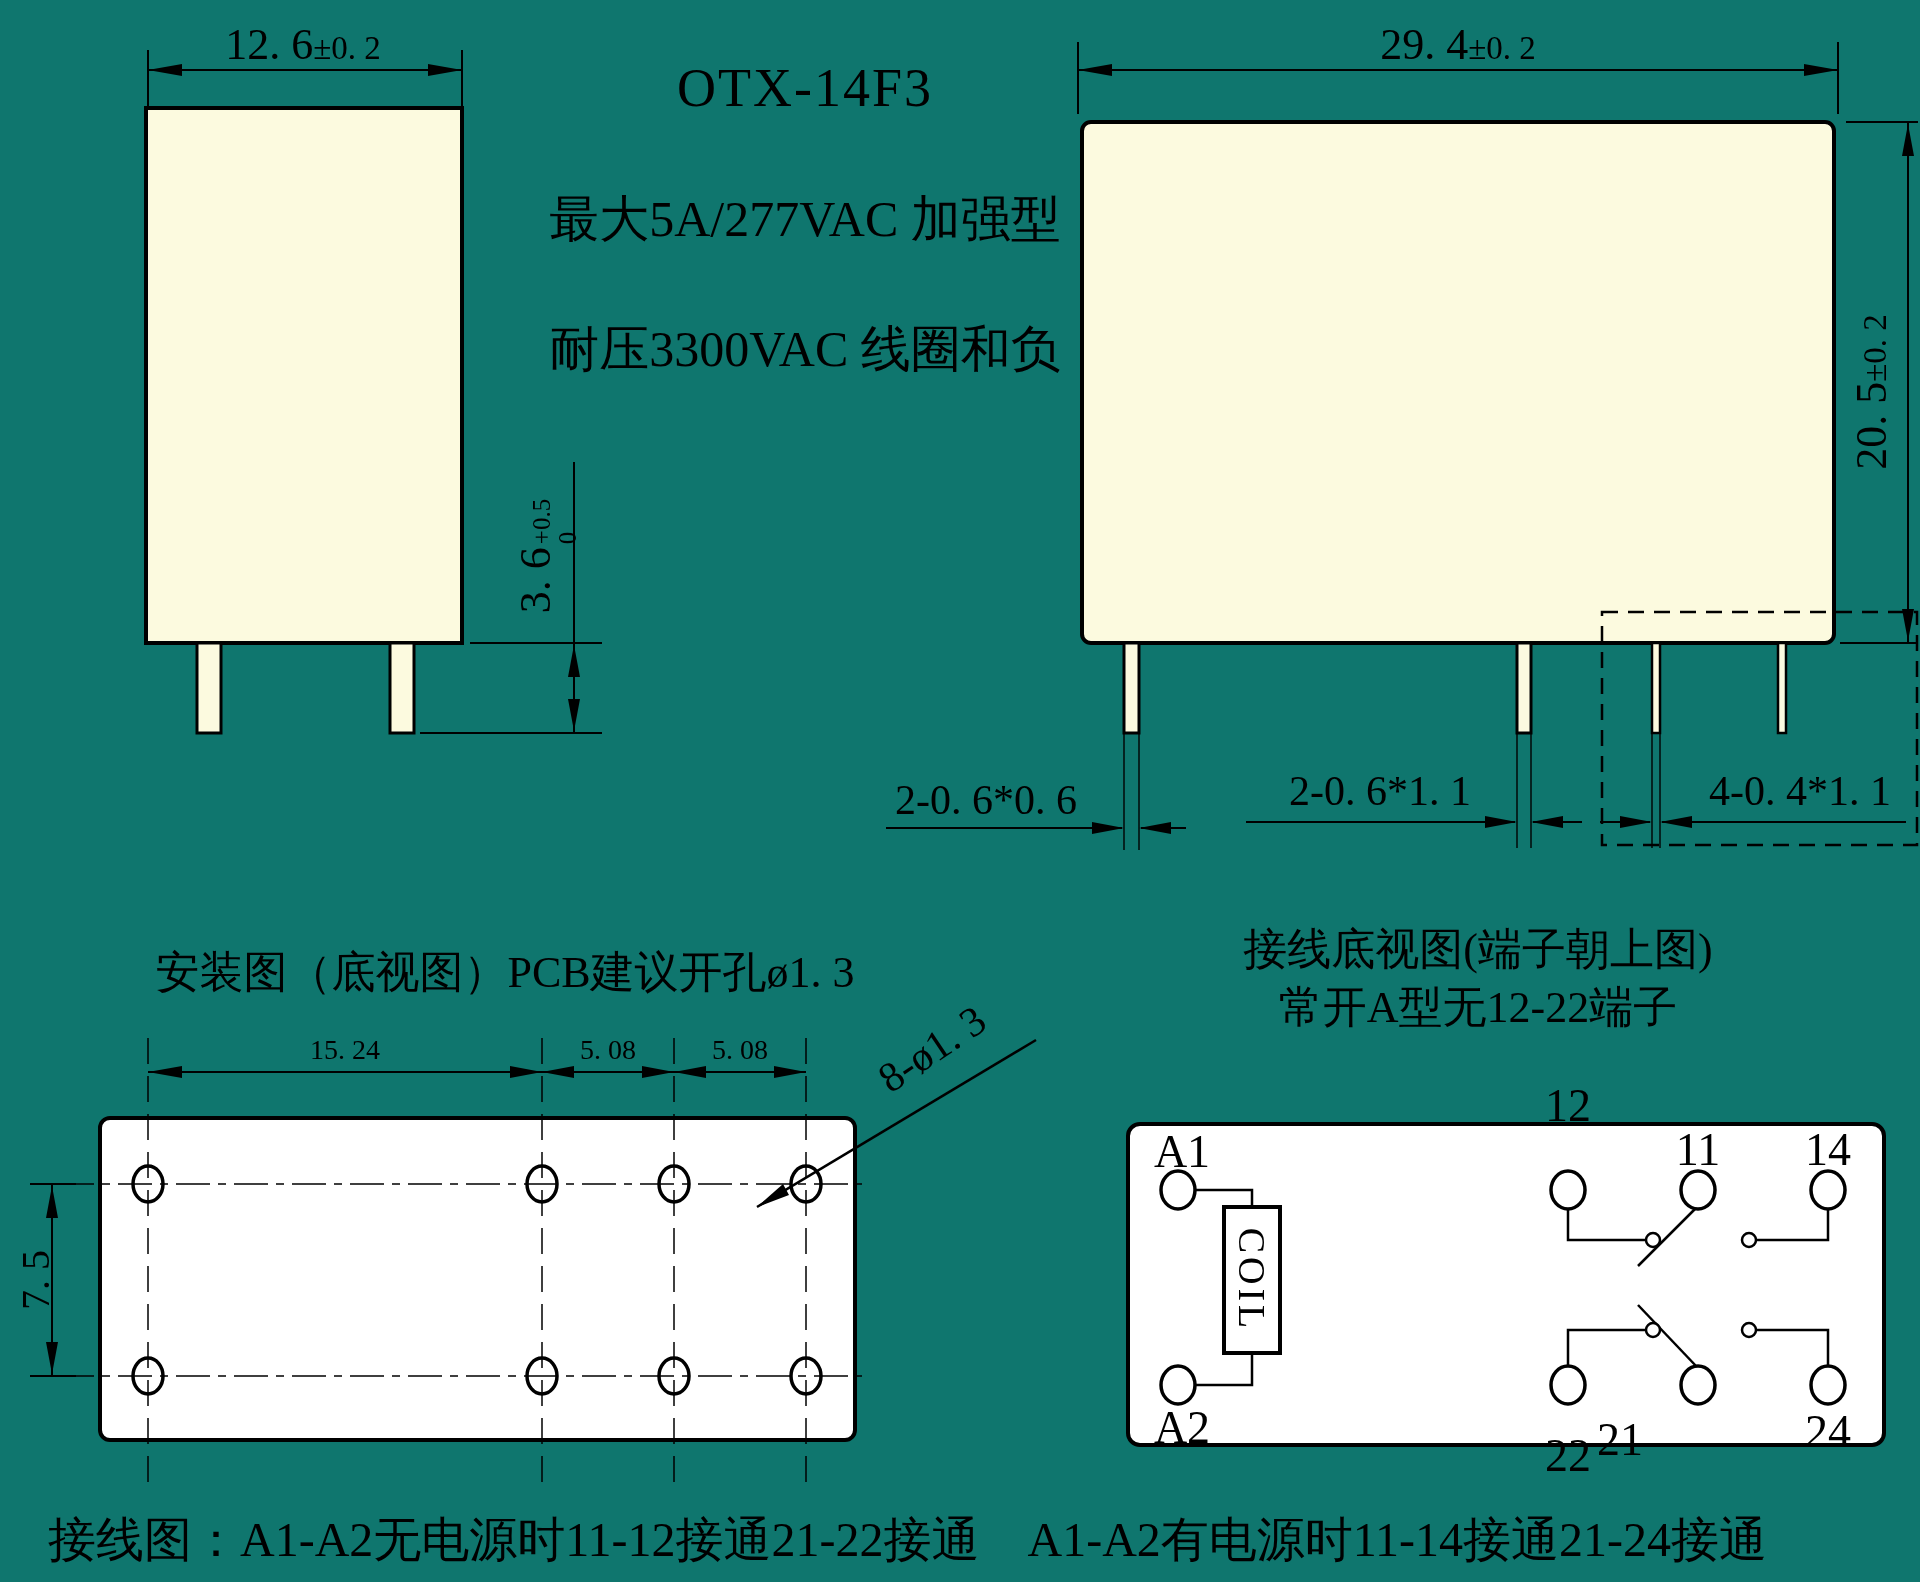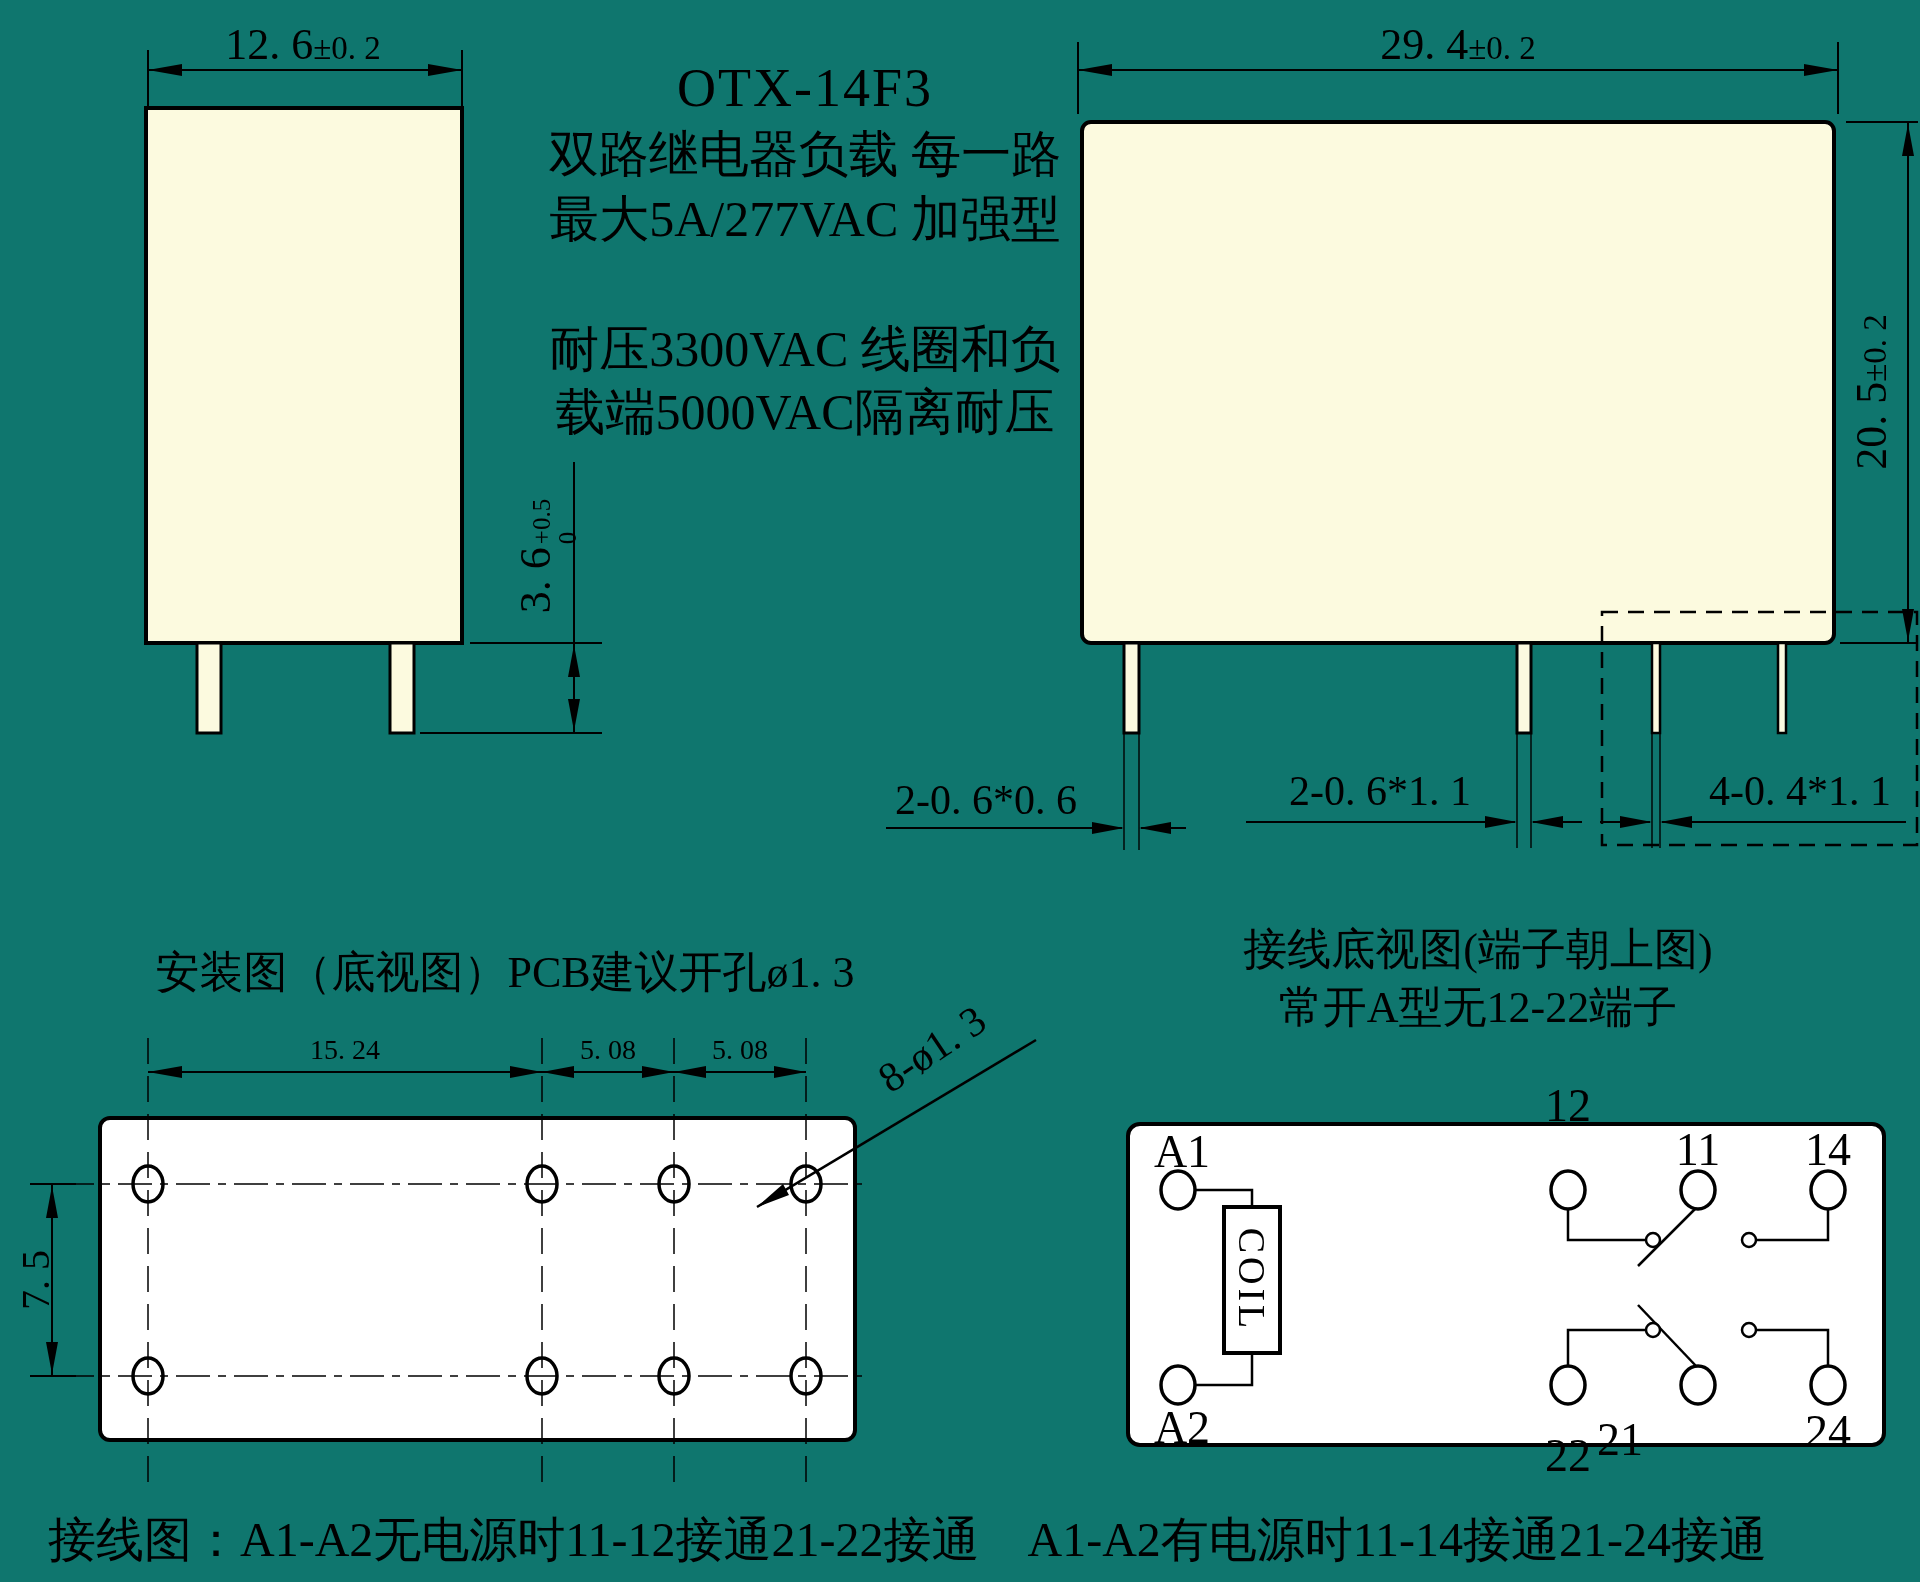--- a/index.html
+++ b/index.html
@@ -144,24 +144,22 @@
         <ellipse cx="1698" cy="1190" rx="17" ry="19"></ellipse>
         <ellipse cx="1828" cy="1190" rx="17" ry="19"></ellipse>
         <ellipse cx="1568" cy="1385" rx="17" ry="19"></ellipse>
         <ellipse cx="1698" cy="1385" rx="17" ry="19"></ellipse>
         <ellipse cx="1828" cy="1385" rx="17" ry="19"></ellipse>
       </g>
     </g>
   </svg>
 
   <div class="txt model" style="left:805px;top:88px;">OTX-14F3</div>
-  <div class="txt desc" style="left:805px;top:154px;">双路继电器负载 每一路</div>
   <div class="txt desc" style="left:805px;top:219px;">最大5A/277VAC 加强型</div>
   <div class="txt desc" style="left:805px;top:349px;">耐压3300VAC 线圈和负</div>
-  <div class="txt desc" style="left:805px;top:412px;">载端5000VAC隔离耐压</div>
 
   <div class="txt dimrow" style="left:303px;top:45px;">
     <span class="dim-main">12. 6</span><span class="dim-tol">±0. 2</span>
   </div>
   <div class="txt dimrow rot-90" style="left:548px;top:556px;">
     <span class="dim-main">3. 6</span><span class="stack"><span>+0.5</span><span>0</span></span>
   </div>
 
   <div class="txt dimrow" style="left:1458px;top:45px;">
     <span class="dim-main">29. 4</span><span class="dim-tol">±0. 2</span>

